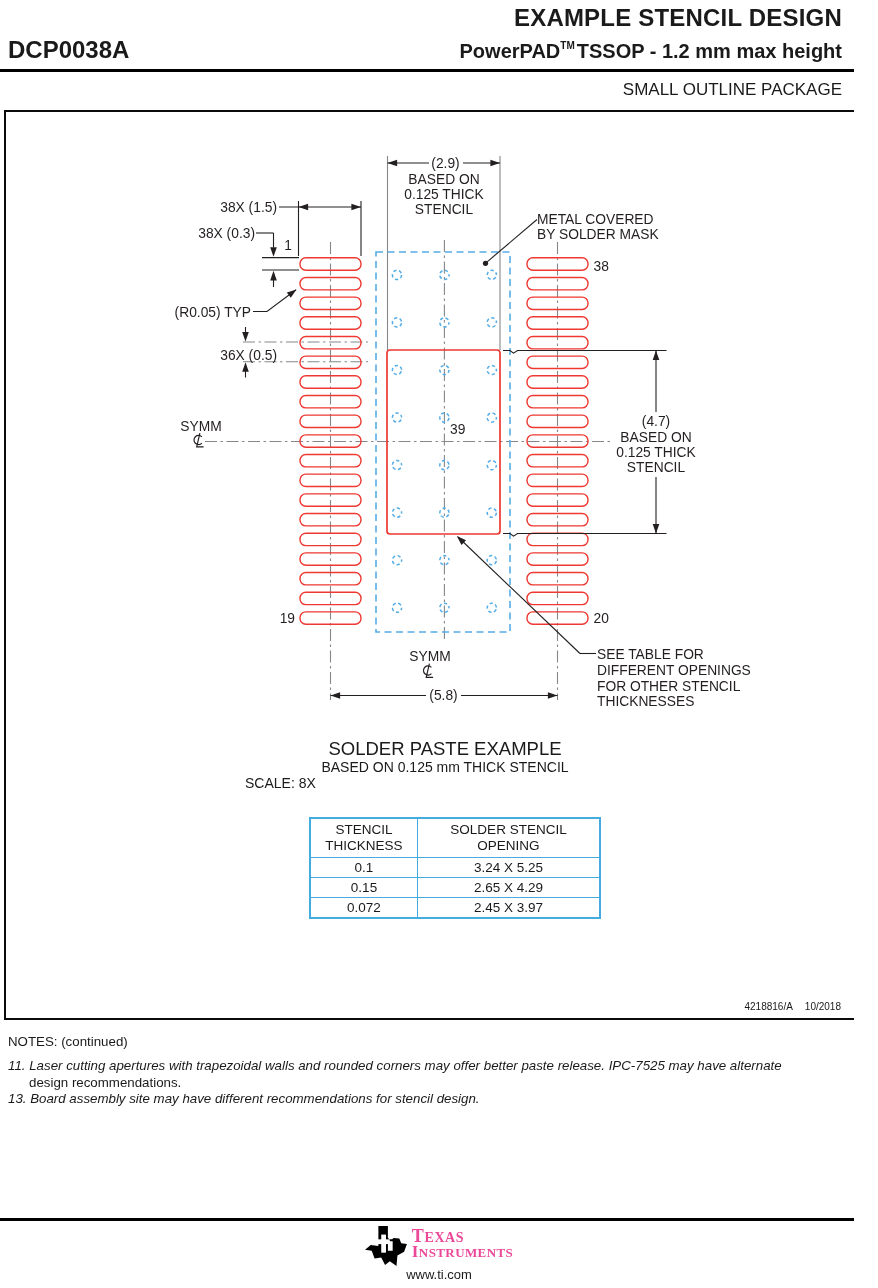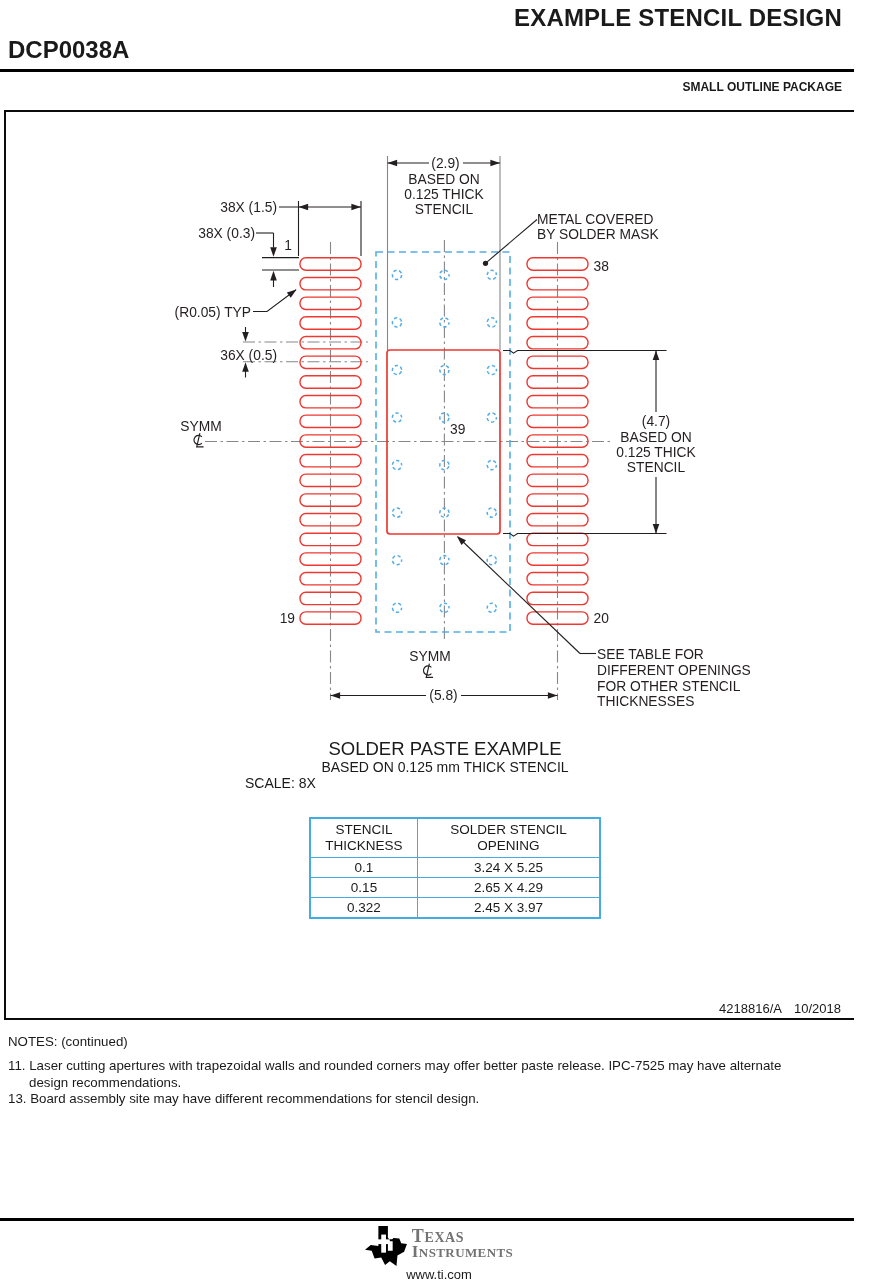--- a/index.html
+++ b/index.html
@@ -4,56 +4,57 @@
 <style>
   html,body{margin:0;padding:0;background:#fff;}
   .page{position:relative;width:854px;height:1288px;background:#fff;overflow:hidden;
         font-family:"Liberation Sans","DejaVu Sans",sans-serif;color:#1a1a1a;}
   .abs{position:absolute;}
   .hdr-title{top:4px;right:12px;font-size:24px;font-weight:bold;letter-spacing:0.2px;}
   .hdr-part{top:36px;left:8px;font-size:24px;font-weight:bold;}
   .hdr-pkg{top:40px;right:12px;font-size:20px;font-weight:bold;}
   .hdr-pkg sup{font-size:10px;font-weight:bold;vertical-align:9px;margin-right:2px;}
   .hdr-rule{top:69px;left:0;width:878px;height:3px;background:#000;}
-  .hdr-sub{top:80px;right:12px;font-size:12px;font-weight:bold;}
+  .hdr-sub{top:80px;right:12px;font-size:17px;}
   .frame{left:4px;top:110px;width:864px;height:906px;border:2.5px solid #0b0b0b;}
-  .docnum{top:1001px;right:13px;font-size:13px;}
+  .docnum{top:1001px;right:13px;font-size:10px;}
   .docnum span{margin-left:12px;}
   .docnum span:first-child{margin-left:0;}
   svg.draw{position:absolute;left:0;top:0;width:878px;height:1288px;pointer-events:none;}
   svg.draw text{font-family:"Liberation Sans","DejaVu Sans",sans-serif;fill:#231f20;font-size:13.8px;}
   .cap-title{top:738px;left:245px;width:400px;text-align:center;font-size:18.5px;}
   .cap-sub1{top:759px;left:245px;width:400px;text-align:center;font-size:14px;}
   .cap-sub2{top:775px;left:245px;width:400px;text-align:left;font-size:14px;}
   table.spec{position:absolute;left:309px;top:817px;border-collapse:collapse;
              border:2px solid #45ace2;font-size:13.5px;text-align:center;}
   table.spec td{border:1px solid #45ace2;padding:0;}
   table.spec .hcell{height:38px;line-height:16px;width:106px;}
   table.spec .hcell2{height:38px;line-height:16px;width:181px;}
   table.spec .dcell{height:19px;}
   .notes-title{top:1034px;left:8px;font-size:13.3px;}
-  .note-line{left:8px;font-size:13.3px;white-space:nowrap;}
+  .note-line{left:8px;font-size:13.3px;white-space:nowrap;font-style:italic;}
   .note-cont{left:29px;font-size:13.3px;white-space:nowrap;}
   .ftr-rule{top:1218px;left:0;width:878px;height:2.5px;background:#000;}
   .logo-wrap{top:1226px;left:0;width:878px;display:flex;flex-direction:column;align-items:center;}
   .logo-row{display:flex;align-items:flex-start;}
-  .logo-text{margin-left:5px;padding-top:3px;font-family:"Liberation Serif","DejaVu Serif",serif;font-weight:bold;color:#737373;}
+  .logo-text{margin-left:5px;padding-top:3px;font-family:"Liberation Serif","DejaVu Serif",serif;font-weight:bold;color:#ec4899;}
   .brand1{font-size:14px;letter-spacing:0.6px;line-height:14px;}
   .brand1::first-letter{font-size:18px;}
   .brand2{font-size:13px;letter-spacing:0.4px;line-height:14px;}
   .brand2::first-letter{font-size:17px;}
   .ti-url{font-size:13px;margin-top:1px;font-family:"Liberation Sans","DejaVu Sans",sans-serif;}
 </style>
 </head>
 <body>
 
 <div class="page">
 
   <div class="abs hdr-title">EXAMPLE STENCIL DESIGN</div>
   <div class="abs hdr-part">DCP0038A</div>
+  <div class="abs hdr-pkg"><span>PowerPAD</span><sup>TM</sup><span>TSSOP - 1.2 mm max height</span></div>
   <div class="abs hdr-rule"></div>
   <div class="abs hdr-sub">SMALL OUTLINE PACKAGE</div>
 
   <div class="abs frame"></div>
   <div class="abs docnum">
     <span>4218816/A</span><span>10/2018</span>
   </div>
 
   <svg class="draw" viewBox="0 0 878 1288">
     <g id="geo">
@@ -226,21 +227,21 @@
     </tr>
     <tr>
       <td class="dcell">0.1</td>
       <td class="dcell">3.24 X 5.25</td>
     </tr>
     <tr>
       <td class="dcell">0.15</td>
       <td class="dcell">2.65 X 4.29</td>
     </tr>
     <tr>
-      <td class="dcell">0.322</td>
+      <td class="dcell">0.072</td>
       <td class="dcell">2.45 X 3.97</td>
     </tr>
   </tbody>
     </table>
 
   <div class="abs notes-title">NOTES: (continued)</div>
   <div class="abs note-line" style="top:1058px;">11. Laser cutting apertures with trapezoidal walls and rounded corners may offer better paste release. IPC-7525 may have alternate</div>
   <div class="abs note-cont" style="top:1075px;">design recommendations.</div>
   <div class="abs note-line" style="top:1091px;">13. Board assembly site may have different recommendations for stencil design.</div>
 

